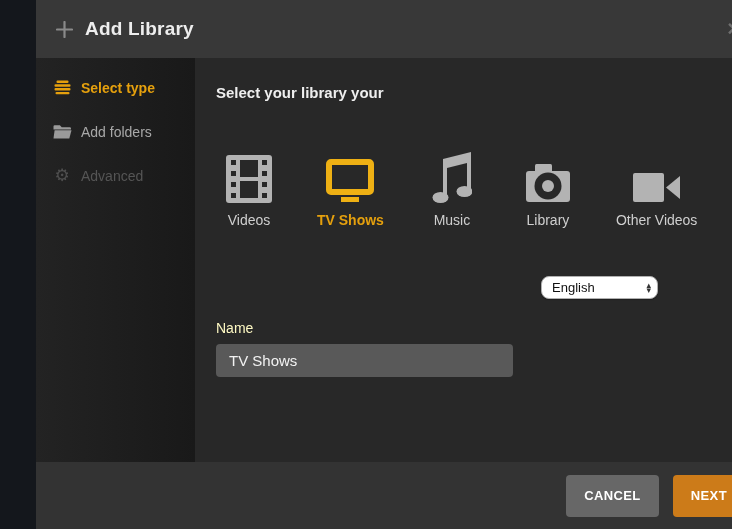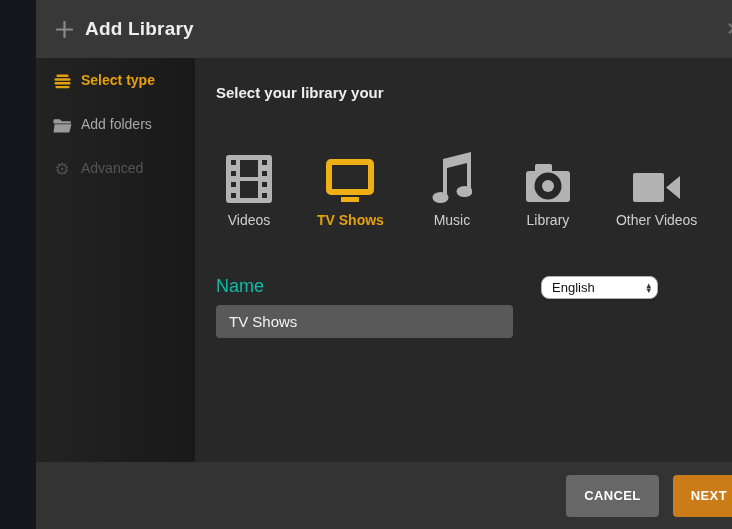--- a/index.html
+++ b/index.html
@@ -11,38 +11,38 @@
   }
   .dialog{position:absolute;left:0;top:0;width:724px;height:529px;display:flex;flex-direction:column;padding-left:36px;}
   
   .dlg-header{height:58px;background:#383838;display:flex;align-items:center;padding:0 20px;position:relative;flex:0 0 auto;}
   .plus-icon{width:17px;height:17px;display:inline-block;}
   .dlg-title{color:#ededed;font-size:19px;font-weight:700;margin-left:12px;letter-spacing:.2px;}
   .close-btn{position:absolute;right:20px;top:50%;transform:translateY(-50%);color:#6f6f6f;font-size:22px;font-weight:700;line-height:1;cursor:pointer;}
   
   .dlg-body{flex:1 1 auto;display:flex;min-height:0;}
   .sidebar{width:159px;flex:0 0 159px;background:linear-gradient(to right,#232323,#191919);padding-top:14px;}
-  .side-item{height:24px;display:flex;align-items:flex-start;padding-left:16px;margin-bottom:20px;cursor:pointer;}
+  .side-item{height:24px;display:flex;align-items:flex-end;padding-left:16px;margin-bottom:20px;cursor:pointer;}
   .side-item .side-icon{width:20px;height:18px;display:flex;align-items:center;justify-content:center;margin-right:9px;}
   .side-item .side-label{font-size:14px;color:#a8a8a8;}
   .side-item.active .side-label{color:#e5a00d;font-weight:700;}
   .side-item.disabled .side-label{color:#555;}
   .gear-glyph{font-size:17px;color:#4f4f4f;line-height:1;}
   .main{flex:1 1 auto;background:#282828;padding-left:21px;}
   .main-heading{color:#efefef;font-size:15px;font-weight:700;margin-top:26px;}
   
   .types-row{display:flex;margin-top:50px;gap:30px;}
   .type-item{display:flex;flex-direction:column;align-items:center;min-width:56px;padding:0 5px;cursor:pointer;color:#b3b3b3;}
   .type-item .type-icon{height:52px;display:flex;align-items:flex-end;justify-content:center;}
   .type-item .type-label{margin-top:9px;font-size:14px;color:#cfcfcf;white-space:nowrap;}
   .type-item.selected{color:#eeb014;}
   .type-item.selected .type-label{color:#e5a00d;font-weight:700;}
   
   .fields-row{display:flex;margin-top:48px;align-items:flex-start;}
-  .field-label{font-size:18px;color:#14b8a6;margin-bottom:8px;}
+  .field-label{font-size:14px;color:#fef9c3;margin-bottom:8px;margin-top:44px;}
   .name-group{width:297px;}
   .name-input{
     box-sizing:border-box;width:297px;height:33px;border:none;outline:none;border-radius:4px;
     background:#595959;color:#f2f2f2;font-size:15px;padding:0 13px;
     font-family:"Liberation Sans","DejaVu Sans",sans-serif;
   }
   .lang-group{margin-left:28px;}
   .lang-select{
     box-sizing:border-box;width:117px;height:23px;background:#fff;border:1px solid #b0b0b0;border-radius:8px;
     display:flex;align-items:center;cursor:pointer;box-shadow:0 1px 1px rgba(0,0,0,.25);

